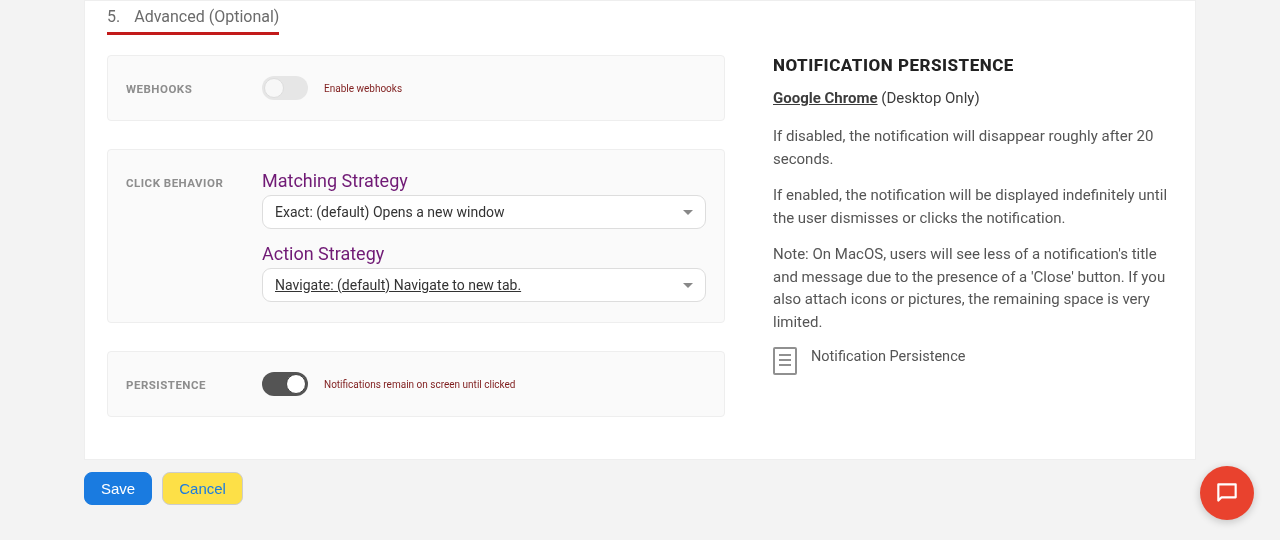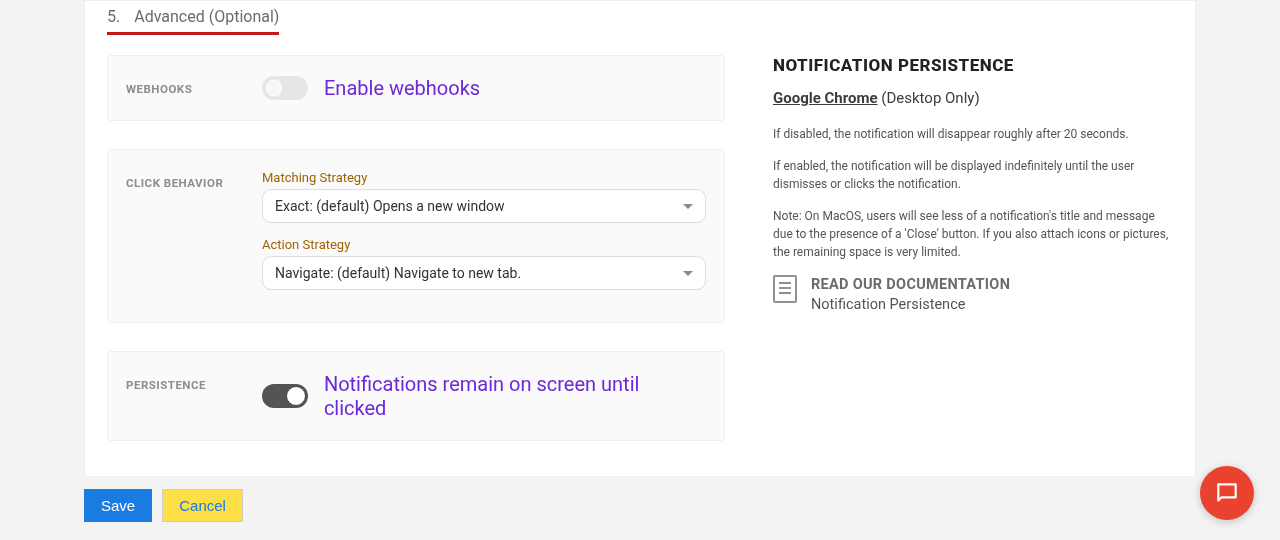--- a/index.html
+++ b/index.html
@@ -85,58 +85,58 @@
       border-radius: 50%;
       background: #f7f7f7;
       border: 1px solid #ddd;
     }
     .toggle.on { background: #545454; }
     .toggle.on .knob {
       left: auto; right: 2px;
       background: #fff;
       border-color: #444;
     }
-    .toggle-label { font-size: 20px; color: #6d28d9; }
-    .field-label { font-size: 13px; color: #a16207; margin-bottom: 4px; }
+    .toggle-label { font-size: 10px; color: #7f1d1d; }
+    .field-label { font-size: 18px; color: #701a75; margin-bottom: 4px; }
     .select {
       background: #fff;
       border: 1px solid #ddd;
       border-radius: 9px;
       height: 34px;
       display: flex;
       align-items: center;
       justify-content: space-between;
       padding: 0 12px;
       margin-bottom: 14px;
       cursor: pointer;
       font-size: 14px;
       color: #333;
     }
-    .select.last { margin-bottom: 12px; }
+    .select.last { margin-bottom: 0; text-decoration: underline; }
     .caret {
       width: 0; height: 0;
       border-left: 5px solid transparent;
       border-right: 5px solid transparent;
       border-top: 5px solid #888;
     }
     .panel-title {
       font-size: 17px;
       font-weight: 800;
       letter-spacing: 0.5px;
       margin-bottom: 14px;
       color: #222;
     }
     .panel-sub {
       font-size: 15px;
       margin-bottom: 18px;
       color: #3c3c3c;
     }
     .panel-sub .strong { font-weight: 700; text-decoration: underline; }
     .para {
-      font-size: 12px;
+      font-size: 15px;
       color: #555;
       line-height: 1.5;
       margin-bottom: 14px;
     }
     .doc-row {
       display: flex;
       gap: 14px;
       align-items: flex-start;
       margin-top: 8px;
     }
@@ -159,21 +159,21 @@
     .doc-text .doc-link { color: #555; }
     .button-row {
       margin: 12px 0 0 0;
       padding-left: 84px;
       display: flex;
       gap: 10px;
     }
     .btn {
       font-size: 15px;
       padding: 7px 16px;
-      border-radius: 0;
+      border-radius: 8px;
       cursor: pointer;
       border: 1px solid transparent;
     }
     .btn-primary { background: #1a7be0; color: #fff; border-color: #1a7be0; }
     .btn-secondary { background: #fde047; color: #1a7be0; border-color: #ccc; }
     .chat-fab {
       position: absolute;
       right: 26px; bottom: 20px;
       width: 54px; height: 54px;
       border-radius: 50%;
@@ -254,21 +254,20 @@
       <div class="panel-title">NOTIFICATION PERSISTENCE</div>
       <div class="panel-sub">
         <span class="strong">Google Chrome</span><span> (Desktop Only)</span>
       </div>
       <div class="para">If disabled, the notification will disappear roughly after 20 seconds.</div>
       <div class="para">If enabled, the notification will be displayed indefinitely until the user dismisses or clicks the notification.</div>
       <div class="para">Note: On MacOS, users will see less of a notification's title and message due to the presence of a 'Close' button. If you also attach icons or pictures, the remaining space is very limited.</div>
       <div class="doc-row">
         <div class="doc-icon"></div>
         <div class="doc-text">
-          <div class="doc-title">READ OUR DOCUMENTATION</div>
           <div class="doc-link">Notification Persistence</div>
         </div>
       </div>
     </div>
   </div>
 </div>
 
 <div class="button-row">
   <button class="btn btn-primary">Save</button>
   <button class="btn btn-secondary">Cancel</button>

